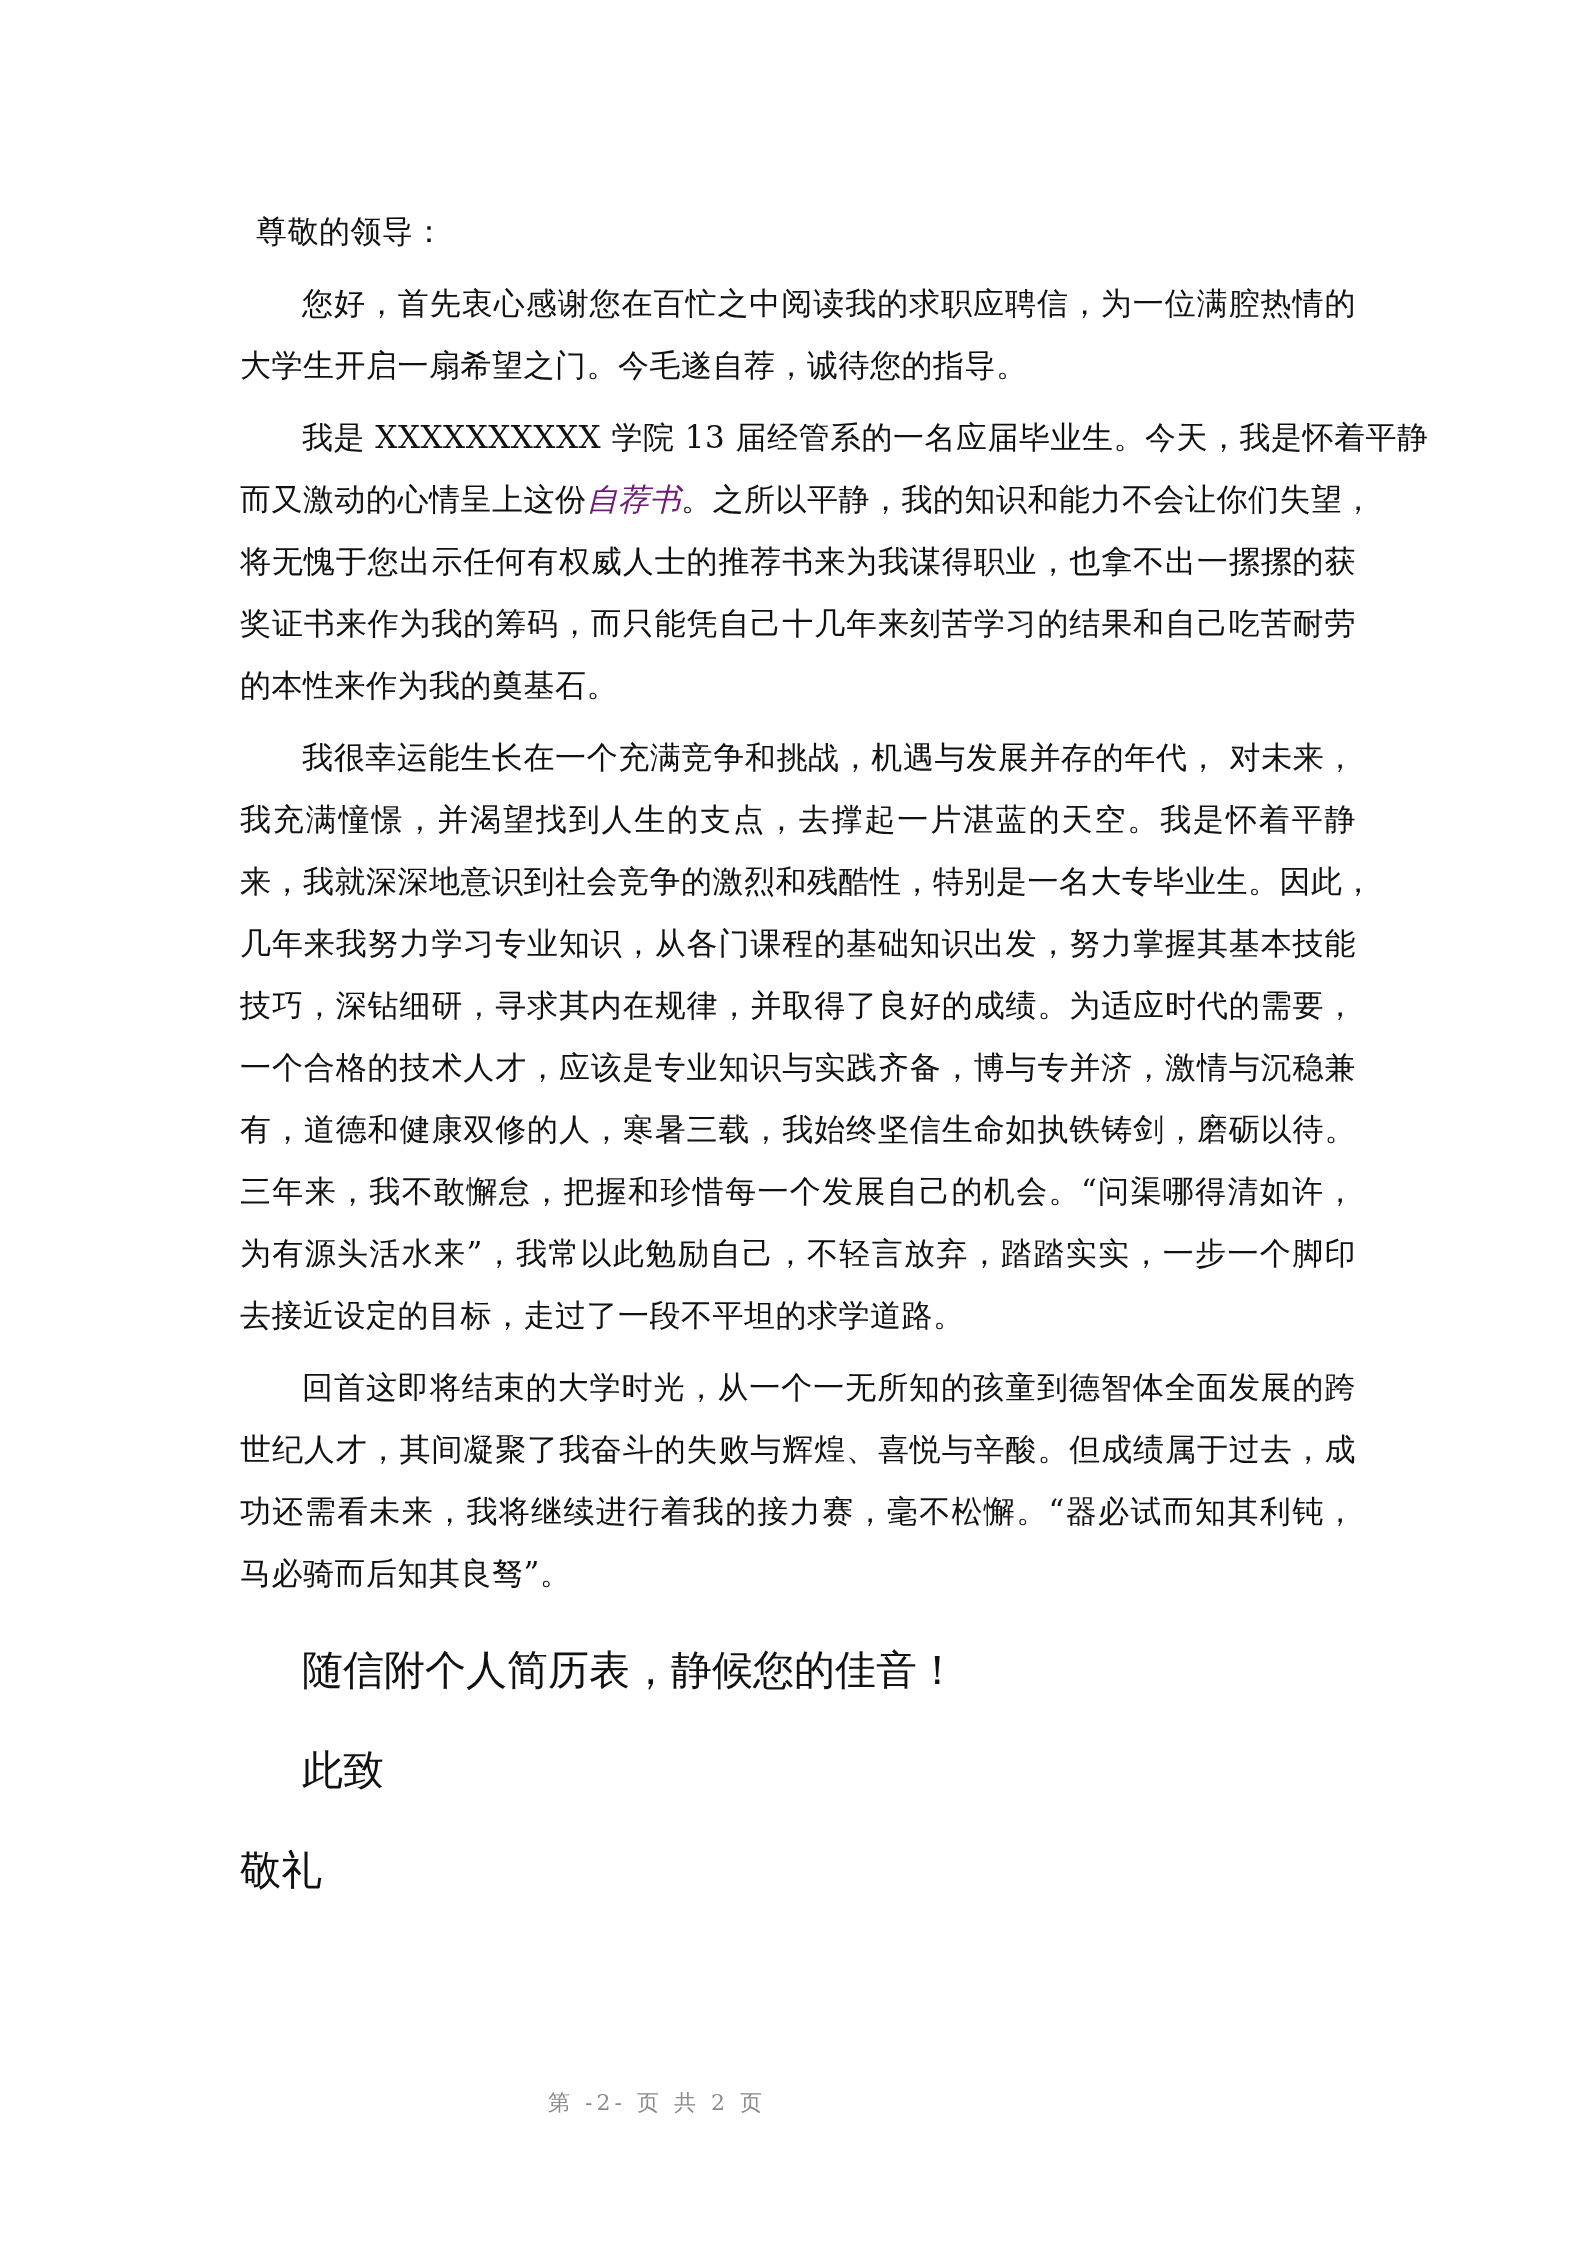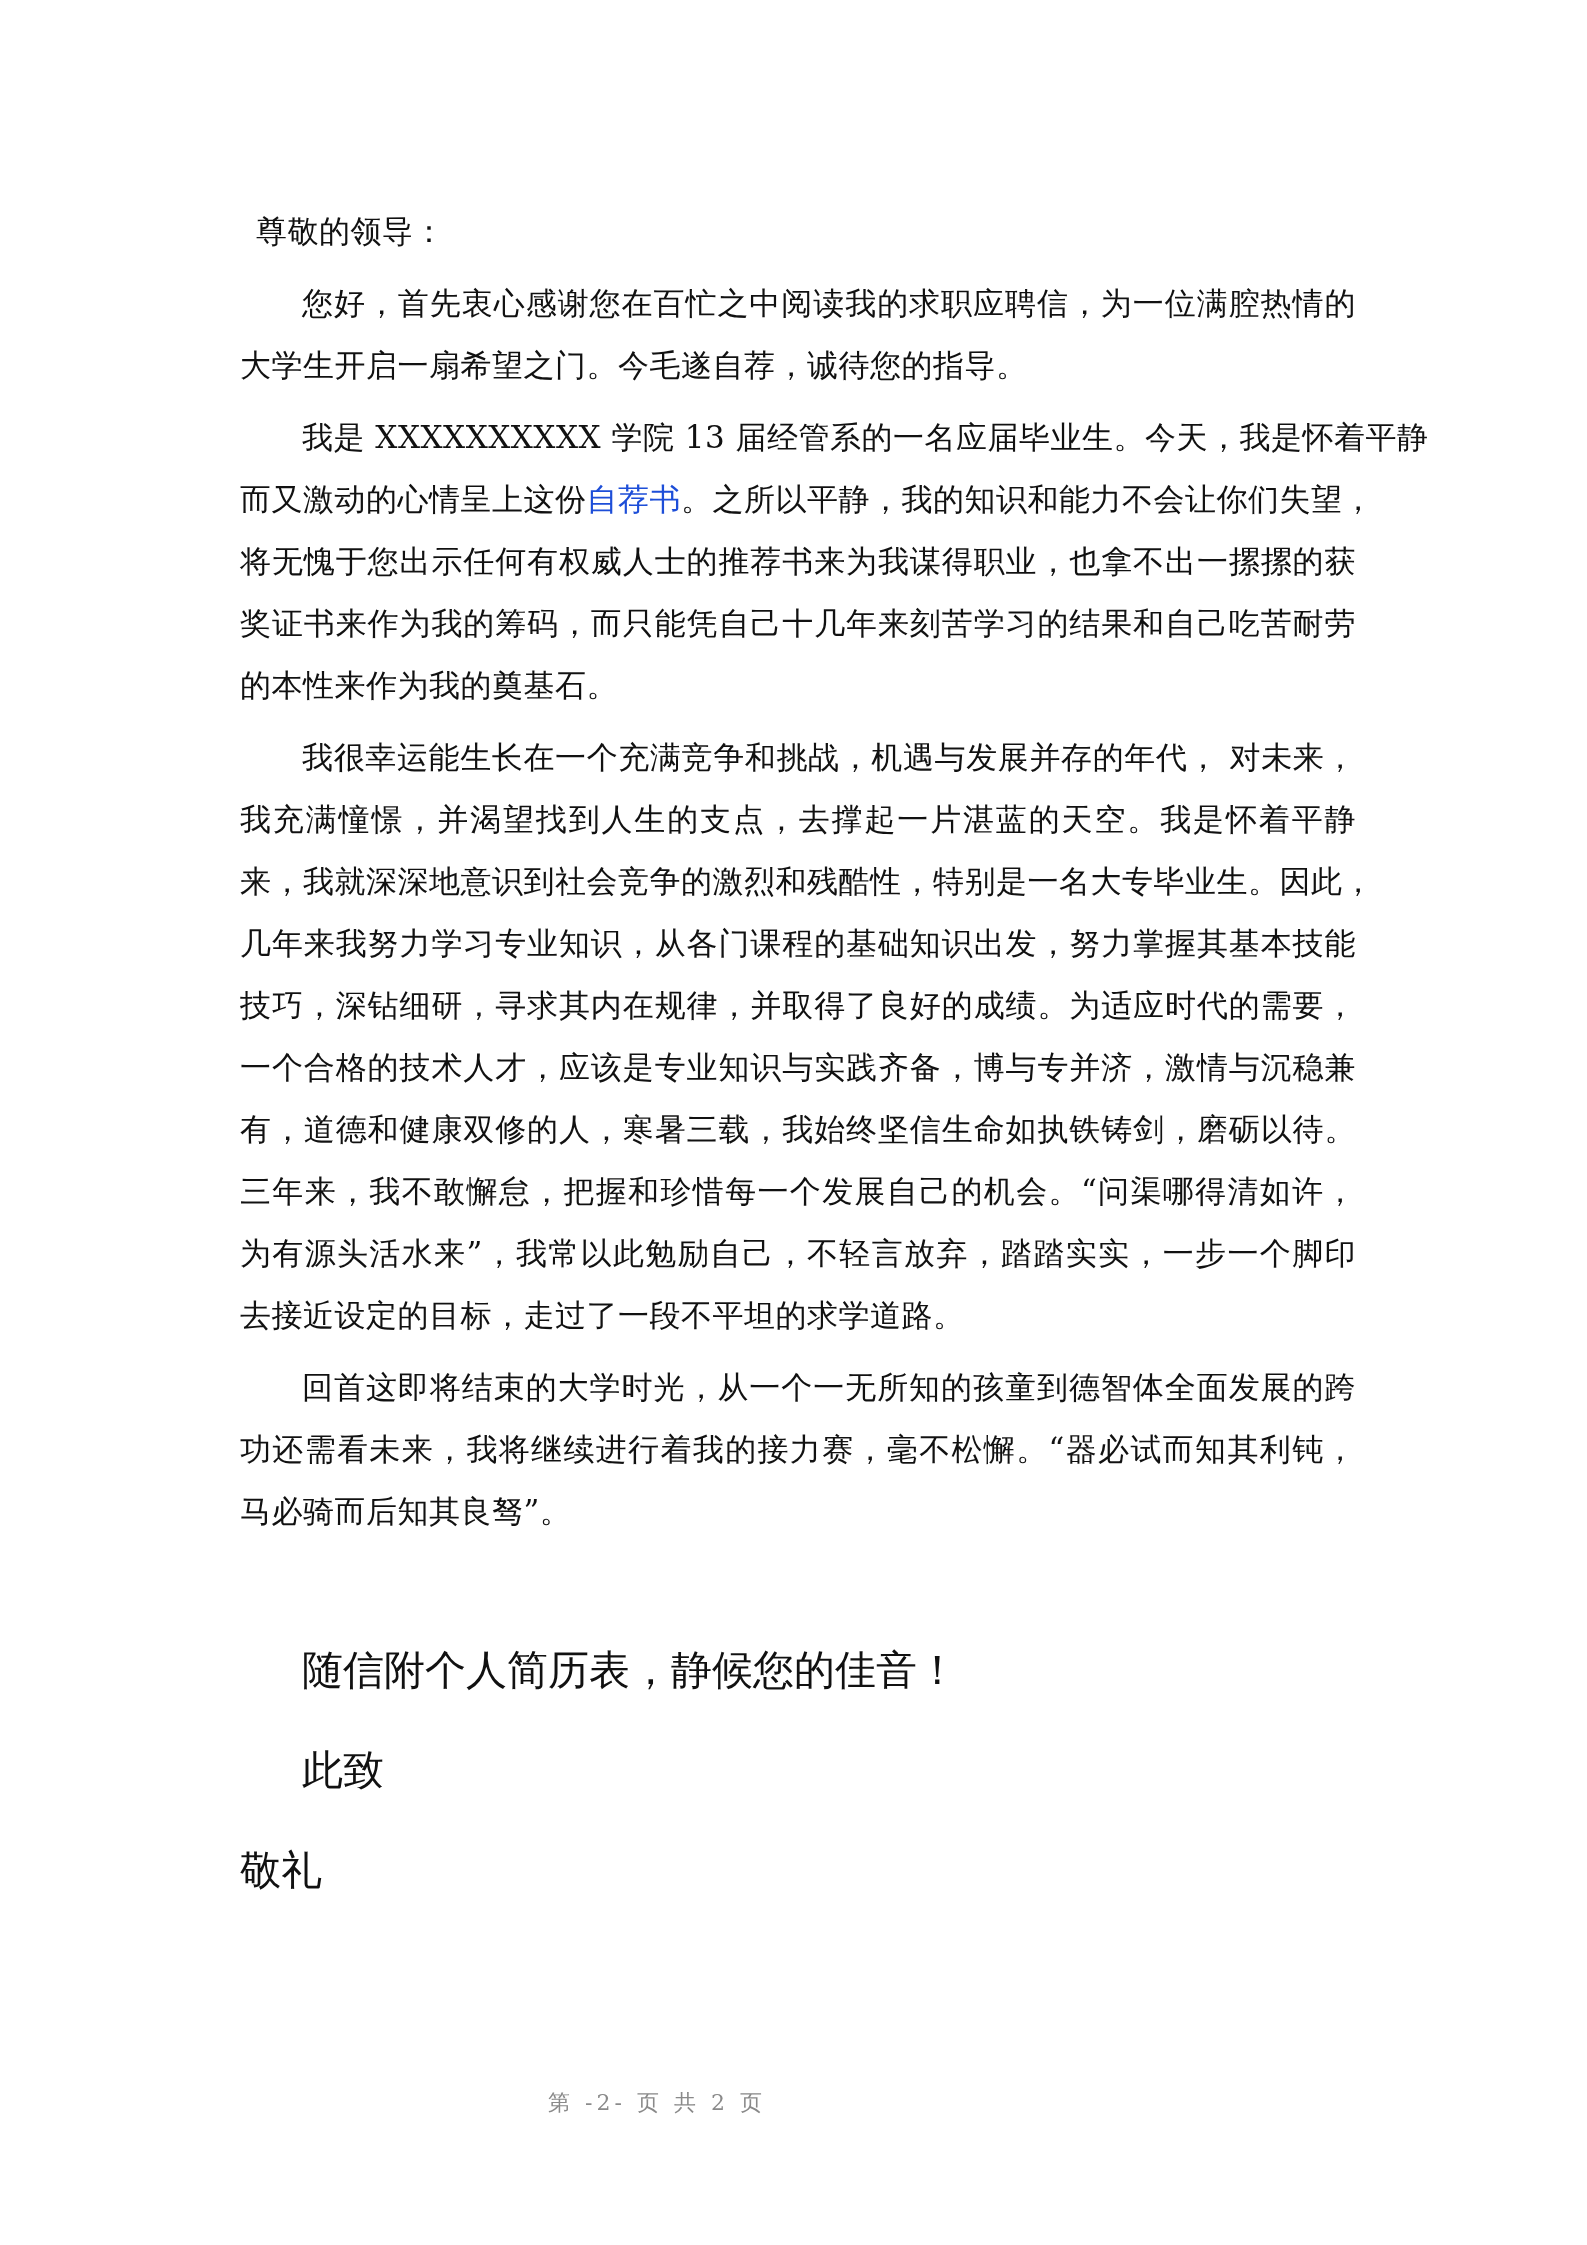--- a/index.html
+++ b/index.html
@@ -46,21 +46,22 @@
     }
     .salutation {
       height: 62px;
       margin-bottom: 10px;
       margin-left: 16px;
     }
     .para {
       margin-bottom: 10px;
     }
     .link-text {
-      color: #1d4ed8;
+      color: #701a75;
+      font-style: italic;
     }
     .closing-line {
       position: absolute;
       font-size: 41px;
       line-height: 40px;
       white-space: nowrap;
       margin-top: 28px;
     }
     .footer {
       position: absolute;
@@ -101,20 +102,21 @@
       <span class="line">技巧，深钻细研，寻求其内在规律，并取得了良好的成绩。为适应时代的需要，</span>
       <span class="line">一个合格的技术人才，应该是专业知识与实践齐备，博与专并济，激情与沉稳兼</span>
       <span class="line">有，道德和健康双修的人，寒暑三载，我始终坚信生命如执铁铸剑，磨砺以待。</span>
       <span class="line">三年来，我不敢懈怠，把握和珍惜每一个发展自己的机会。“问渠哪得清如许，</span>
       <span class="line">为有源头活水来”，我常以此勉励自己，不轻言放弃，踏踏实实，一步一个脚印</span>
       <span class="line last">去接近设定的目标，走过了一段不平坦的求学道路。</span>
     </div>
 
     <div class="para">
       <span class="line indent">回首这即将结束的大学时光，从一个一无所知的孩童到德智体全面发展的跨</span>
+      <span class="line">世纪人才，其间凝聚了我奋斗的失败与辉煌、喜悦与辛酸。但成绩属于过去，成</span>
       <span class="line">功还需看未来，我将继续进行着我的接力赛，毫不松懈。“器必试而知其利钝，</span>
       <span class="line last">马必骑而后知其良驽”。</span>
     </div>
   </div>
 
   <div class="closing-line" style="left:302px; top:1622px;">随信附个人简历表，静候您的佳音！</div>
   <div class="closing-line" style="left:302px; top:1722px;">此致</div>
   <div class="closing-line" style="left:240px; top:1822px;">敬礼</div>
 
   <div class="footer">第 -2- 页 共 2 页</div>

